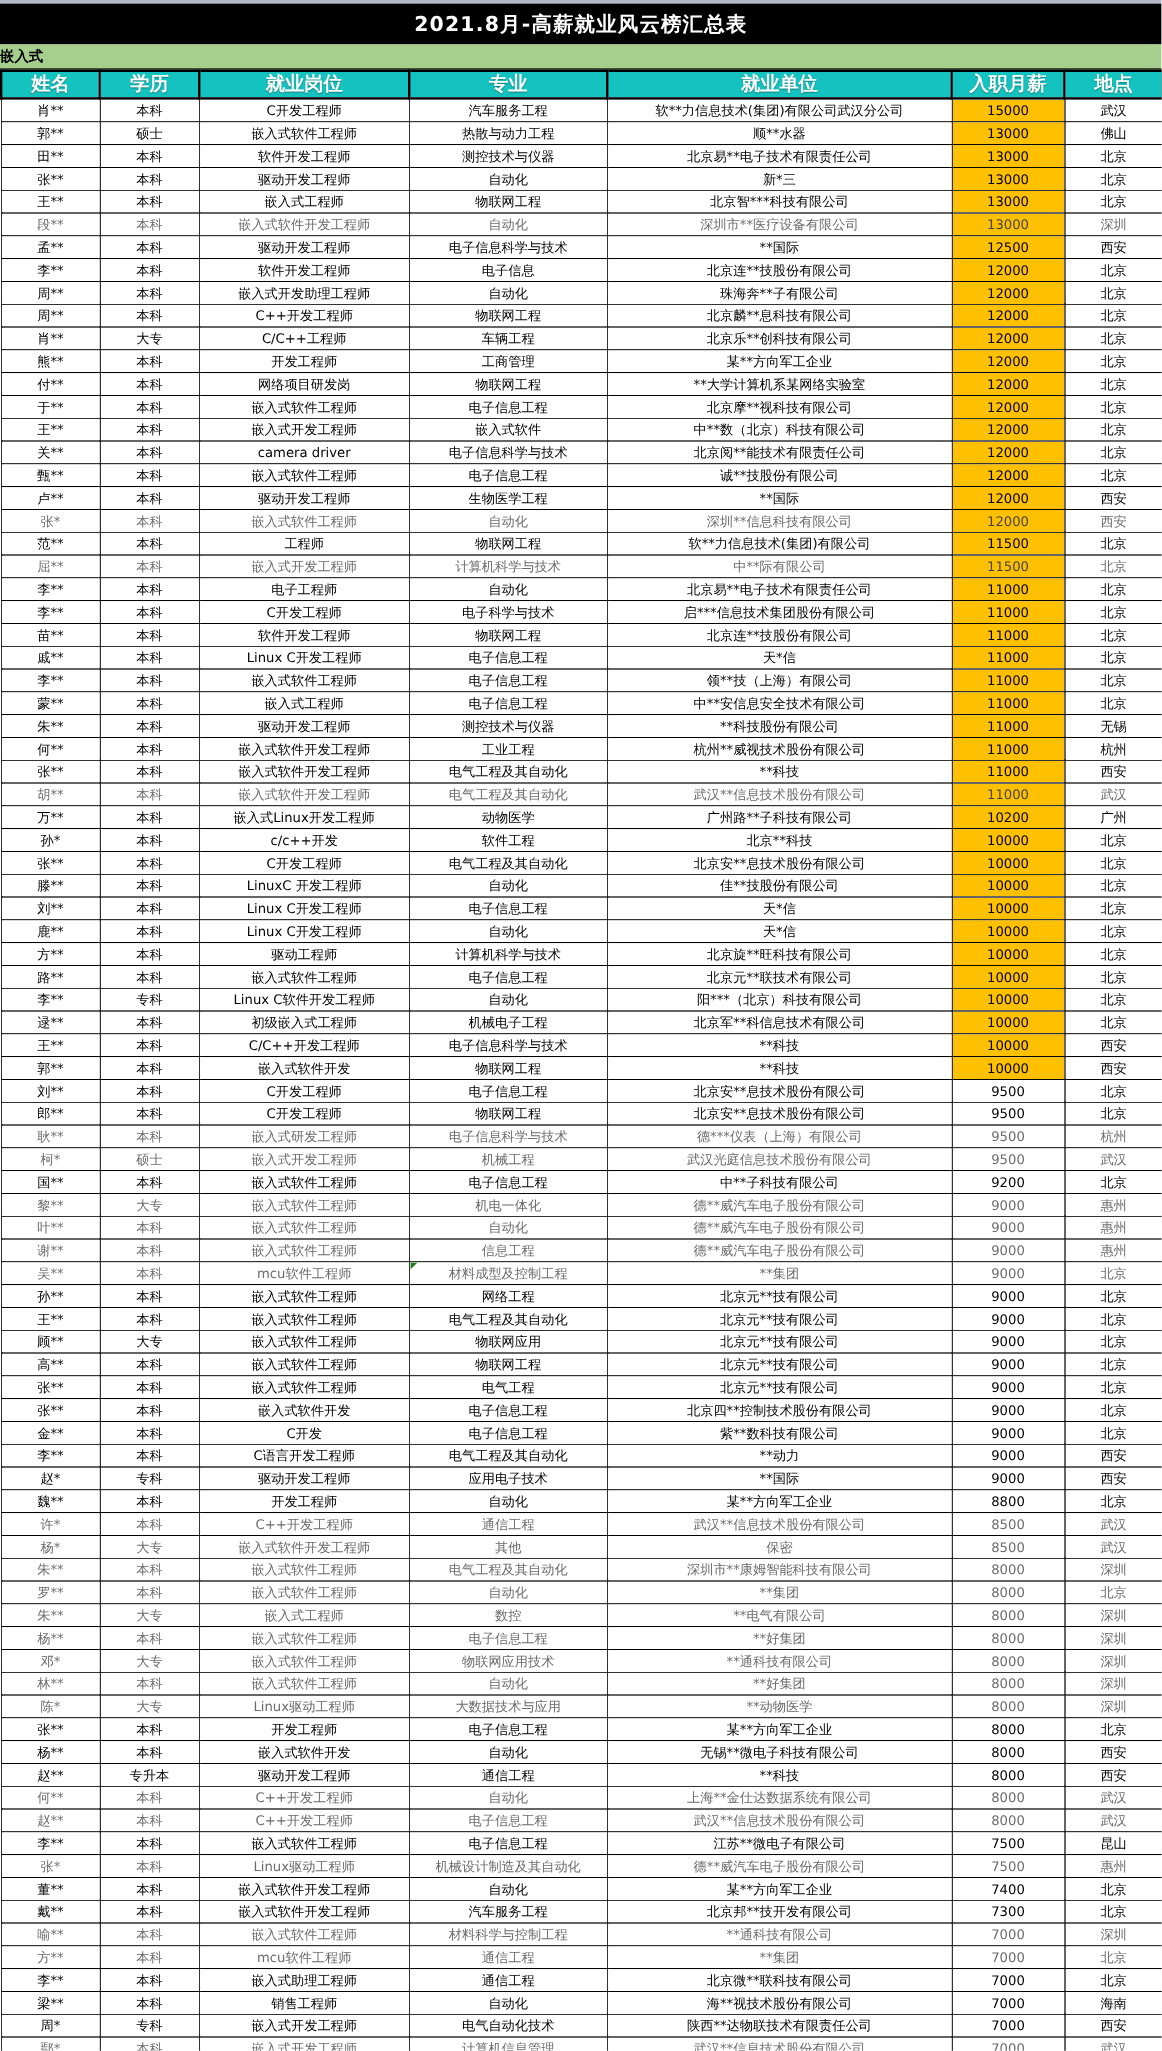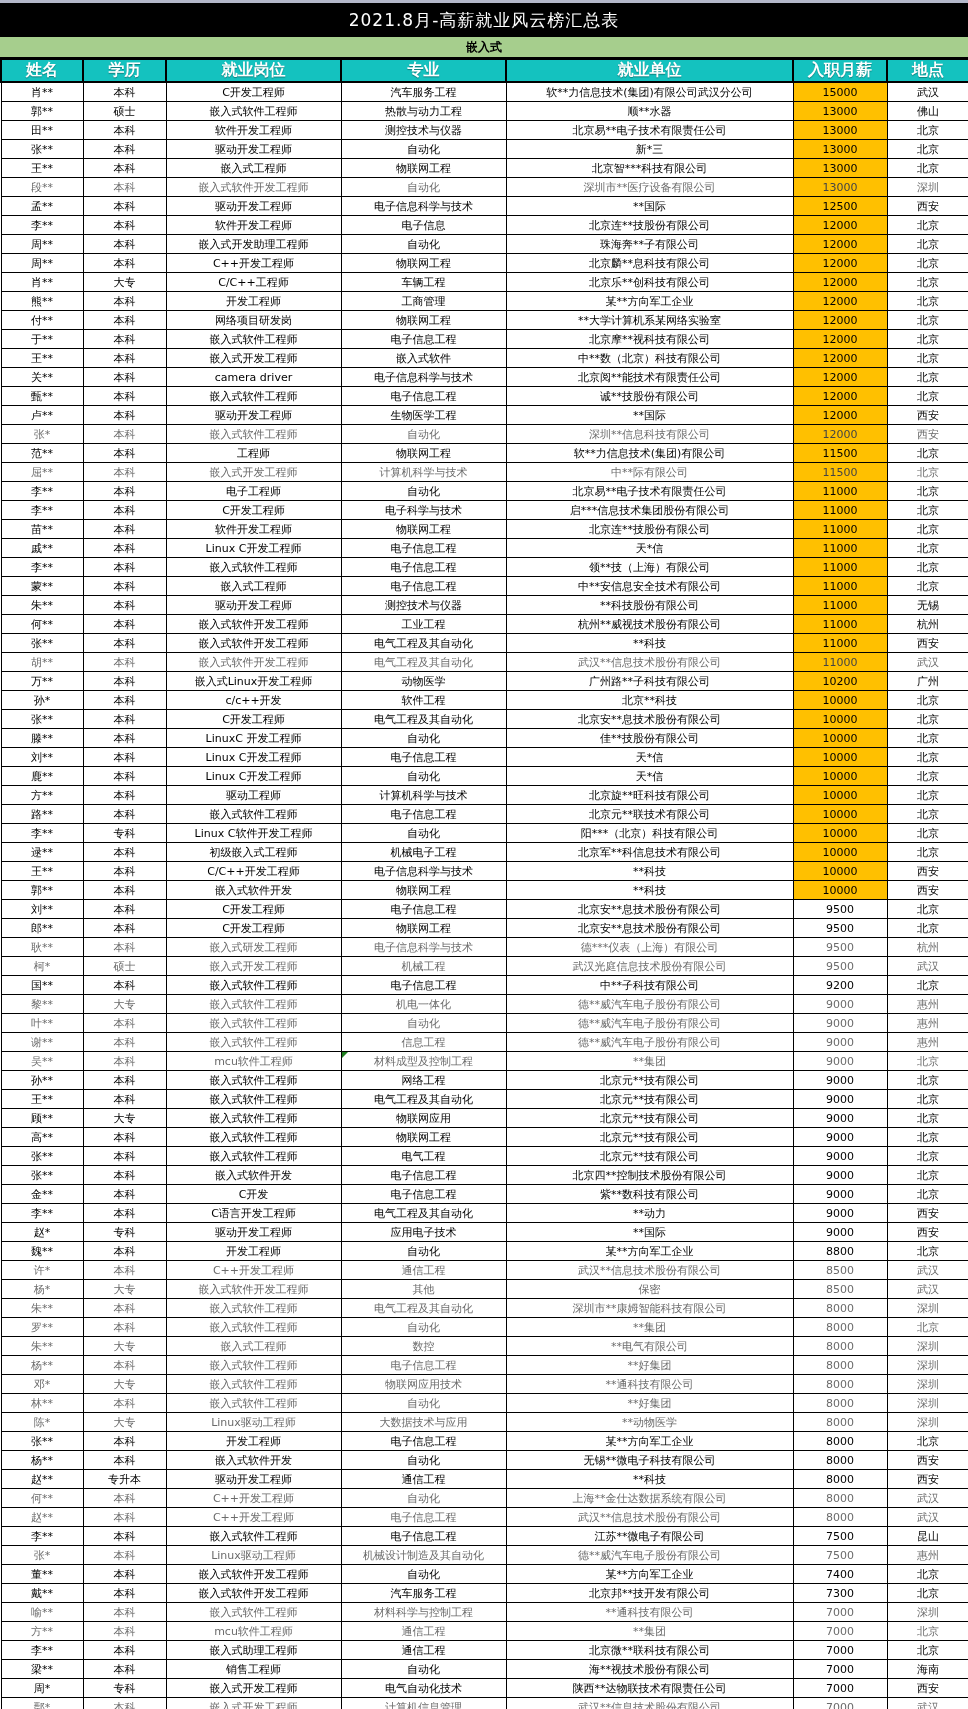--- a/index.html
+++ b/index.html
@@ -5,25 +5,25 @@
   html,body{margin:0;padding:0;background:#fff;}
   body{
     width:968px;height:1709px;overflow:hidden;
     font-family:"DejaVu Sans",sans-serif;
     -webkit-font-smoothing:antialiased;
   }
   .top-strip{height:3px;background:#b4b8ca;}
   .title-bar{
     height:34px;background:#000;color:#fff;
     display:flex;align-items:center;justify-content:center;
-    font-size:17px;font-weight:normal;letter-spacing:1px;
+    font-size:17px;font-weight:bold;letter-spacing:1px;
   }
   .sheet-tab-band{
     height:20px;background:#a6ce8d;color:#000;
-    display:flex;align-items:center;justify-content:center;
+    display:flex;align-items:center;justify-content:flex-start;
     font-size:12px;font-weight:bold;
     border-bottom:1px solid #000;
   }
   table{
     width:968px;border-collapse:collapse;table-layout:fixed;
   }
   col.c-name{width:82px;}
   col.c-edu{width:83px;}
   col.c-job{width:175px;}
   col.c-major{width:165px;}

